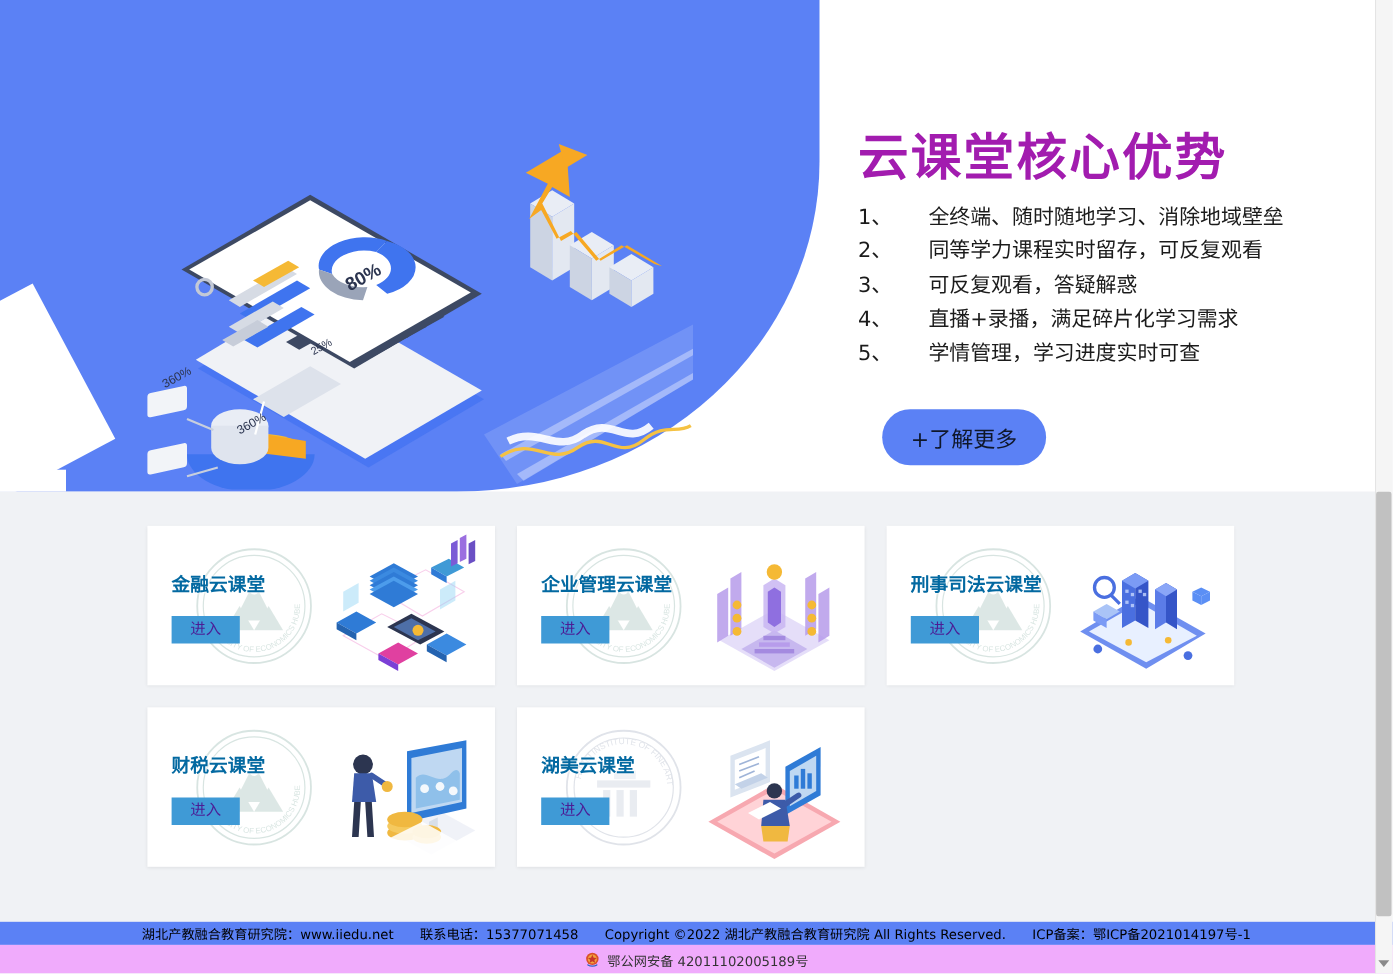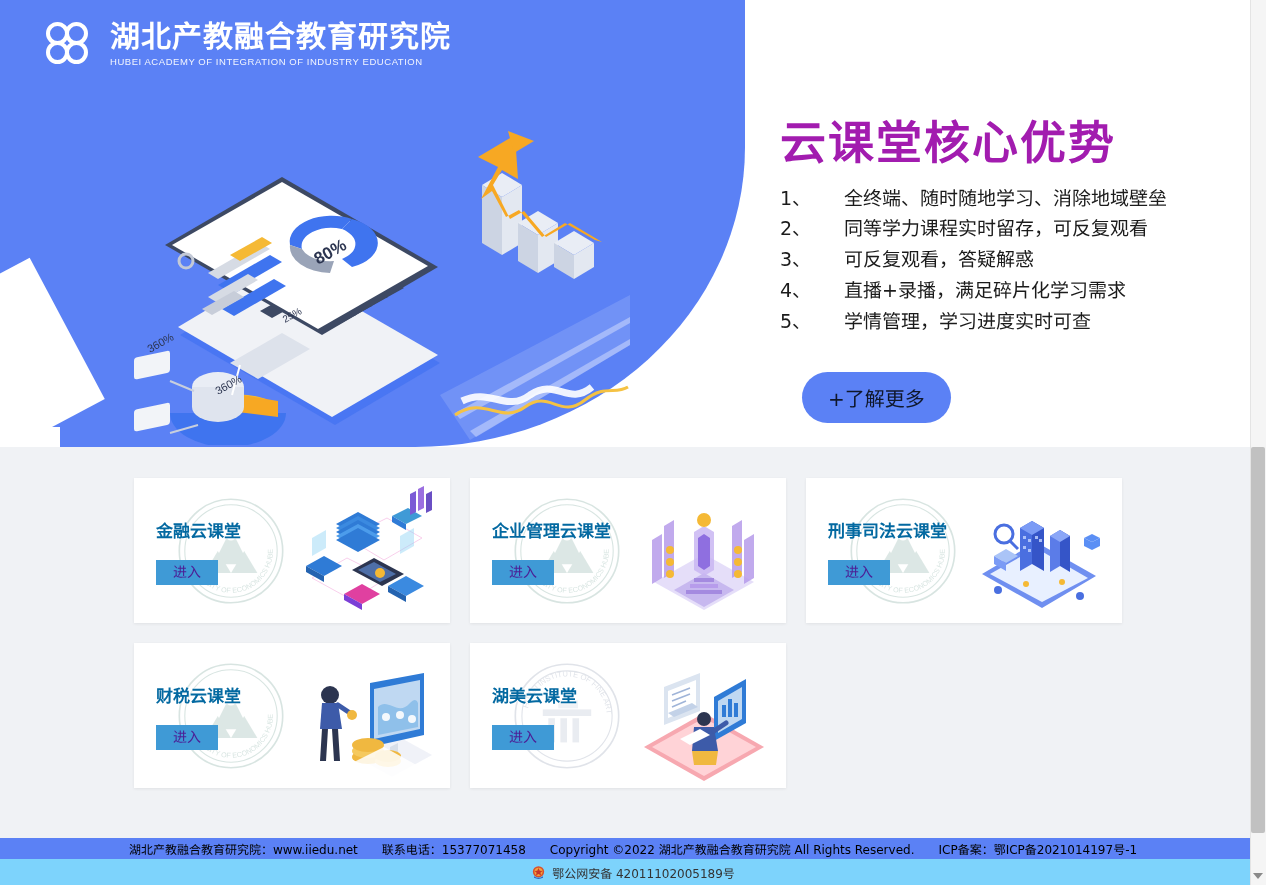--- a/index.html
+++ b/index.html
@@ -94,21 +94,21 @@
   
   .footer-bar {
     position:absolute; left:0; top:838px; width:1266px; height:21px;
     background:#5b81f5; display:flex; align-items:center; justify-content:center;
     gap:24px; color:#000000; font-size:12px;
     font-family:"DejaVu Sans","Liberation Sans",sans-serif; white-space:nowrap;
   }
   .footer-bar span { display:inline-block; }
   .footer-sub {
     position:absolute; left:0; top:859px; width:1266px; height:26px;
-    background:#7dd3fc; display:flex; align-items:center; justify-content:center;
+    background:#f0abfc; display:flex; align-items:center; justify-content:center;
     gap:6px; font-size:12px; color:#333333;
     font-family:"DejaVu Sans","Liberation Sans",sans-serif;
   }
   .police { width:15px; height:15px; flex:none; }
 
   
   .sb-track { position:absolute; right:0; top:0; width:16px; height:885px; background:#f5f5f5;
               border-left:1px solid #e4e4e4; }
   .sb-thumb { position:absolute; right:1px; top:447px; width:14px; height:386px; background:#c1c1c1; border-radius:2px; }
   .sb-arrow { position:absolute; right:3px; bottom:6px; width:0; height:0;
@@ -119,32 +119,20 @@
 </head>
 <body>
 
 <div class="page">
 
   <section class="hero">
     <div class="hero-blue"></div>
     <div class="hero-notch"></div>
     <div class="hero-notch2"></div>
 
-    <div class="logo">
-      <div class="logo-mark">
-        <span></span>
-          <span></span>
-          <span></span>
-          <span></span>
-      </div>
-      <div class="logo-txt">
-        <div class="logo-cn">湖北产教融合教育研究院</div>
-        <div class="logo-en">HUBEI ACADEMY OF INTEGRATION OF INDUSTRY EDUCATION</div>
-      </div>
-    </div>
 
     <svg class="illus" viewBox="0 0 520 350">
 
       <g opacity=".75">
         <path d="M330 300 L520 200 L520 250 L360 345 Z" fill="#ffffff" opacity=".18"></path>
         <path d="M345 318 L520 222 L520 228 L350 324 Z" fill="#ffffff" opacity=".5"></path>
         <path d="M360 336 L520 244 L520 250 L366 342 Z" fill="#ffffff" opacity=".5"></path>
       </g>
       <path d="M345 320 C375 300 390 330 415 312 C440 294 450 325 475 305 C495 289 505 300 518 292" fill="none" stroke="#f5c243" stroke-width="3"></path>
       <path d="M352 306 C380 292 396 318 420 300 C446 282 458 312 482 292" fill="none" stroke="#ffffff" stroke-width="7" opacity=".9"></path>

